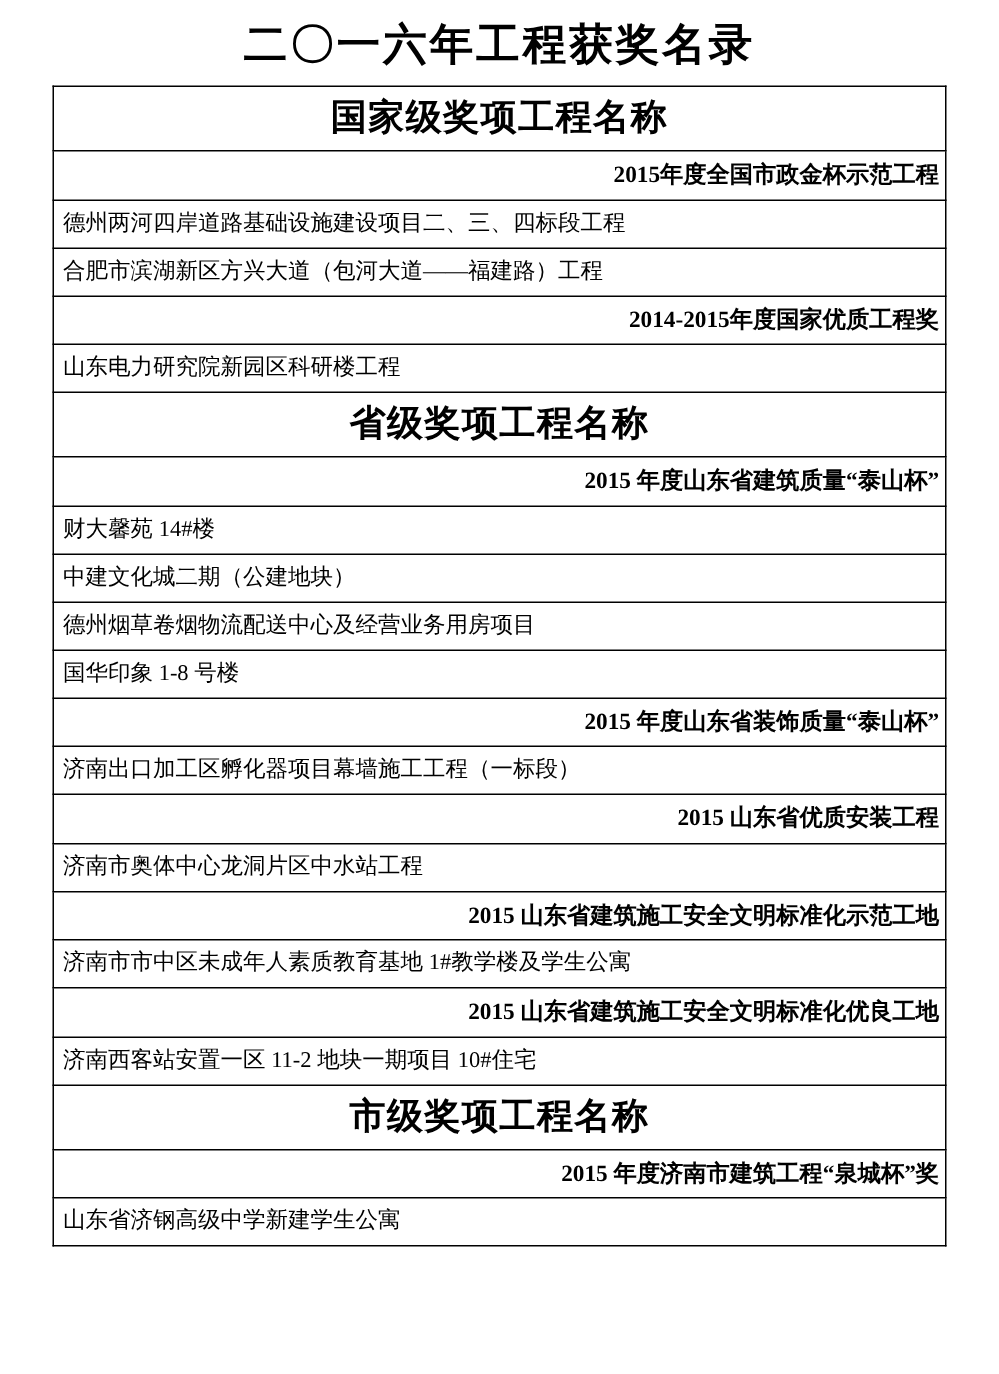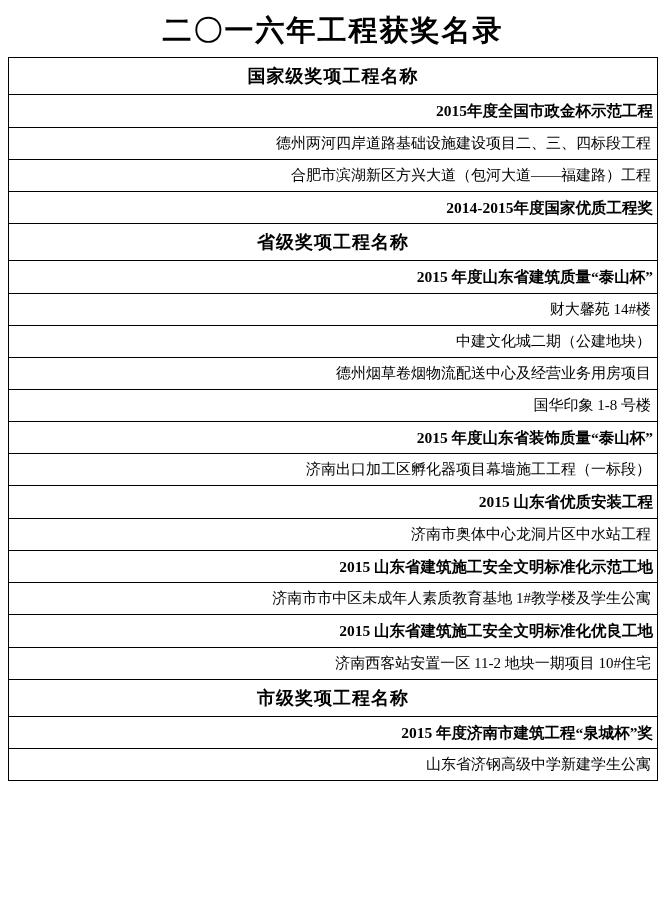--- a/index.html
+++ b/index.html
@@ -12,21 +12,21 @@
     height: 916px;
     font-family: "Liberation Serif", "DejaVu Serif", serif;
     color: #000000;
     overflow: hidden;
   }
   .page {
     width: 666px;
     height: 756px;
     position: relative;
     box-sizing: border-box;
-    padding: 0 8px;
+    padding: 0 35px;
   }
   .doc-title {
     text-align: center;
     font-size: 29px;
     font-weight: bold;
     letter-spacing: 2px;
     line-height: 1.0;
     padding-top: 16px;
     padding-bottom: 12px;
     font-family: "Liberation Serif", "DejaVu Serif", serif;
@@ -41,37 +41,37 @@
     padding: 0;
     vertical-align: middle;
   }
   .cell {
     box-sizing: border-box;
     width: 100%;
   }
   
   .r-section .cell {
     text-align: center;
-    font-size: 18px;
+    font-size: 24px;
     font-weight: bold;
     line-height: 1.0;
     padding: 9px 4px 9px 4px;
     letter-spacing: 1px;
   }
   
   .r-award .cell {
     text-align: right;
     font-size: 15.5px;
     font-weight: bold;
     line-height: 1.0;
     padding: 8px 4px 8px 4px;
   }
   
   .r-item .cell {
-    text-align: right;
+    text-align: left;
     font-size: 15px;
     font-weight: normal;
     line-height: 1.0;
     padding: 8px 6px 8px 6px;
   }
 </style>
 </head>
 <body>
 
 <div class="page">
@@ -98,20 +98,25 @@
         <tr class="r-item">
           <td>
             <div class="cell">合肥市滨湖新区方兴大道（包河大道——福建路）工程</div>
           </td>
         </tr>
         <tr class="r-award">
           <td>
             <div class="cell">2014-2015年度国家优质工程奖</div>
           </td>
         </tr>
+        <tr class="r-item">
+          <td>
+            <div class="cell">山东电力研究院新园区科研楼工程</div>
+          </td>
+        </tr>
         <tr class="r-section">
           <td>
             <div class="cell">省级奖项工程名称</div>
           </td>
         </tr>
         <tr class="r-award">
           <td>
             <div class="cell">2015 年度山东省建筑质量“泰山杯”</div>
           </td>
         </tr>

